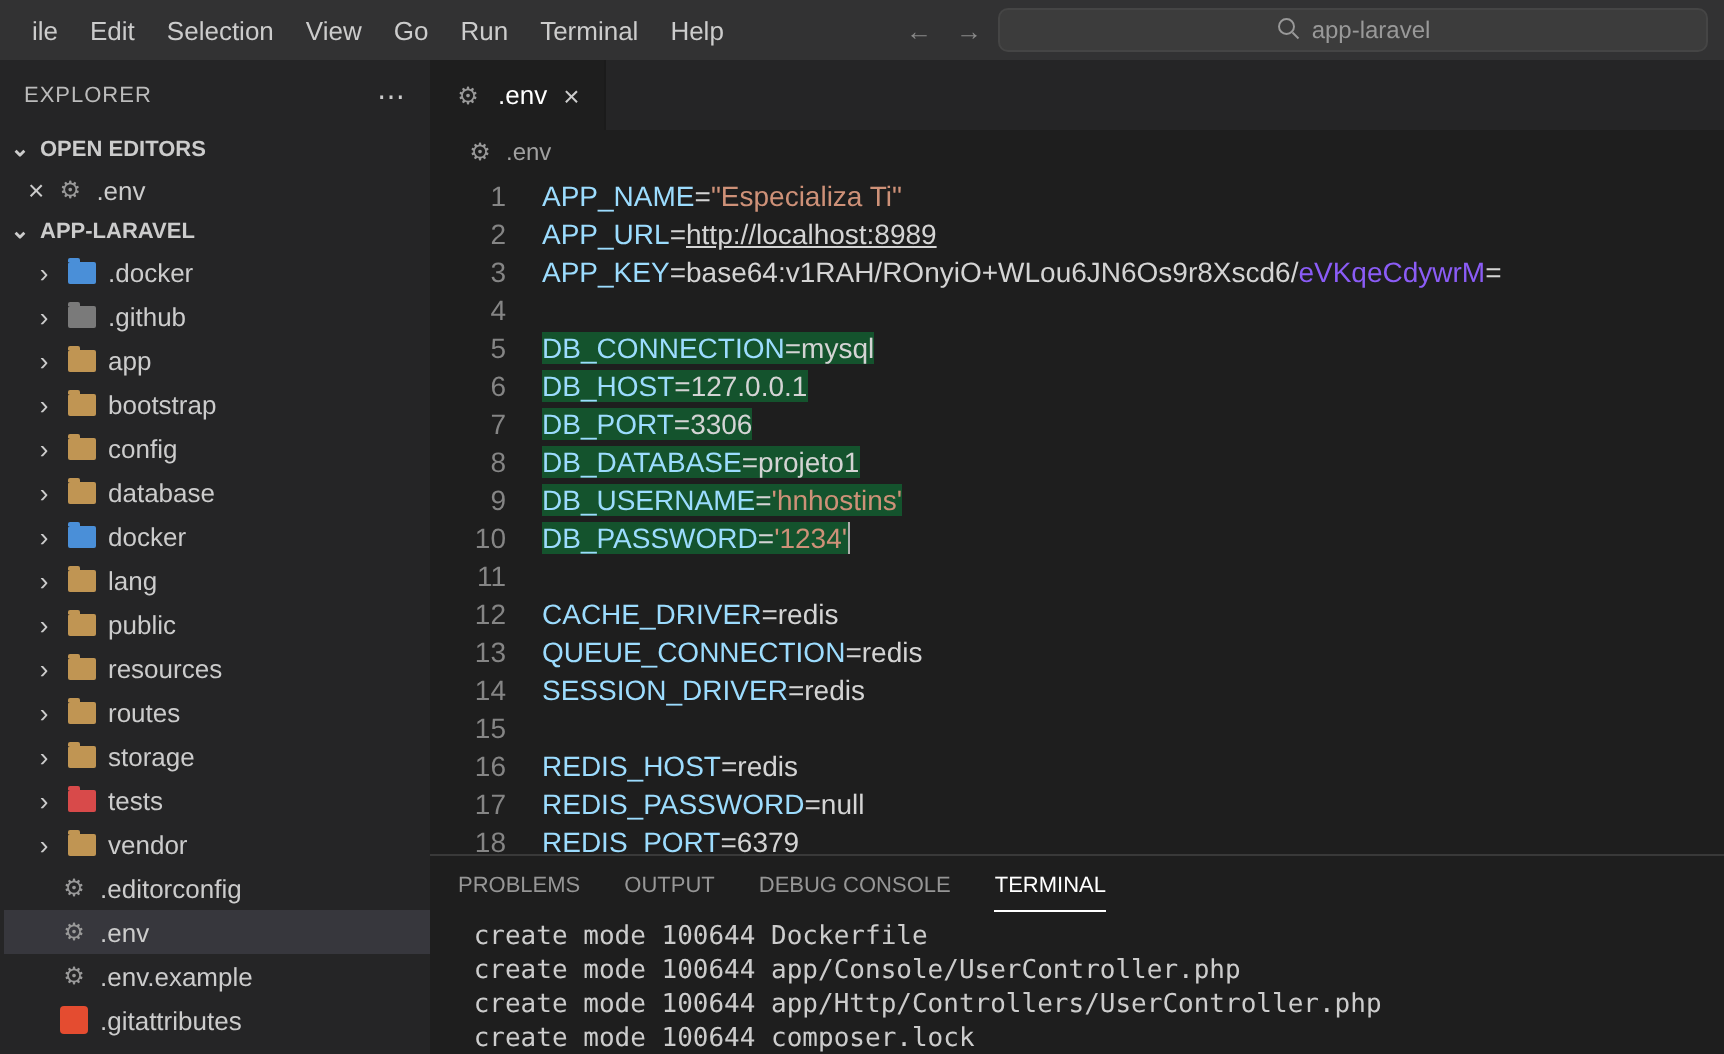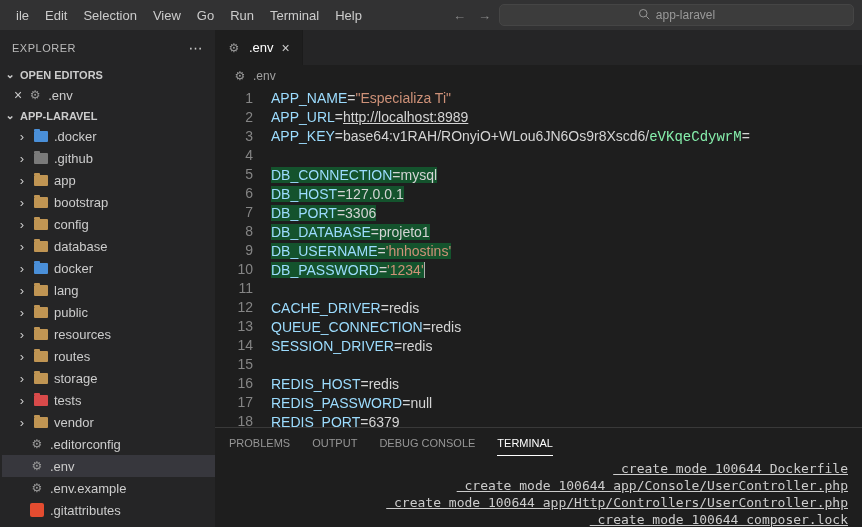--- a/index.html
+++ b/index.html
@@ -37,28 +37,28 @@
 .tab.active { background:#1e1e1e; }
 .tab .close { font-size:14px; color:#ccc; cursor:pointer; }
 .breadcrumb { height:22px; display:flex; align-items:center; gap:6px; padding:0 18px; color:#a0a0a0; font-size:12px; }
 .code-area { flex:1; display:flex; font-family:Consolas,monospace; font-size:14px; overflow:hidden; }
 .gutter { width:56px; text-align:right; color:#858585; padding:2px 18px 0 0; line-height:19px; user-select:none; }
 .code { flex:1; padding-top:2px; line-height:19px; white-space:pre; color:#d4d4d4; }
 .tok-key { color:#9cdcfe; }
 .tok-op  { color:#d4d4d4; }
 .tok-str { color:#ce9178; }
 .tok-url { color:#d4d4d4; text-decoration:underline;margin-top:40px; }
-.tok-b64 { color:#86efac;font-family:Liberation Mono, monospace; }
+.tok-b64 { color:#8b5cf6; }
 .sel { background:#14532d; }
 .cursor { border-right:1px solid #aeafad; }
-.panel { height:100px; background:#1e1e1e; border-top:1px solid #393939; display:flex; flex-direction:column;text-align:right; }
+.panel { height:100px; background:#1e1e1e; border-top:1px solid #393939; display:flex; flex-direction:column; }
 .panel-tabs { height:30px; display:flex; align-items:center; gap:22px; padding:0 14px; font-size:11px; color:#969696; }
 .panel-tab { cursor:pointer; padding:6px 0; }
 .panel-tab.active { color:#fff; border-bottom:1px solid #fff; }
-.terminal { flex:1; padding:2px 14px; color:#ccc; font-family:Consolas,monospace; font-size:13px; line-height:17px; white-space:pre; overflow:hidden;text-decoration:underline; }
+.terminal { flex:1; padding:2px 14px; color:#ccc; font-family:Consolas,monospace; font-size:13px; line-height:17px; white-space:pre; overflow:hidden; }
 </style>
 </head>
 <body>
 
 <div class="menubar">
   <div id="menu-items" style="display: flex; text-align: center;">
       <div class="menu-item">ile</div>
       <div class="menu-item">Edit</div>
       <div class="menu-item">Selection</div>
       <div class="menu-item">View</div>

